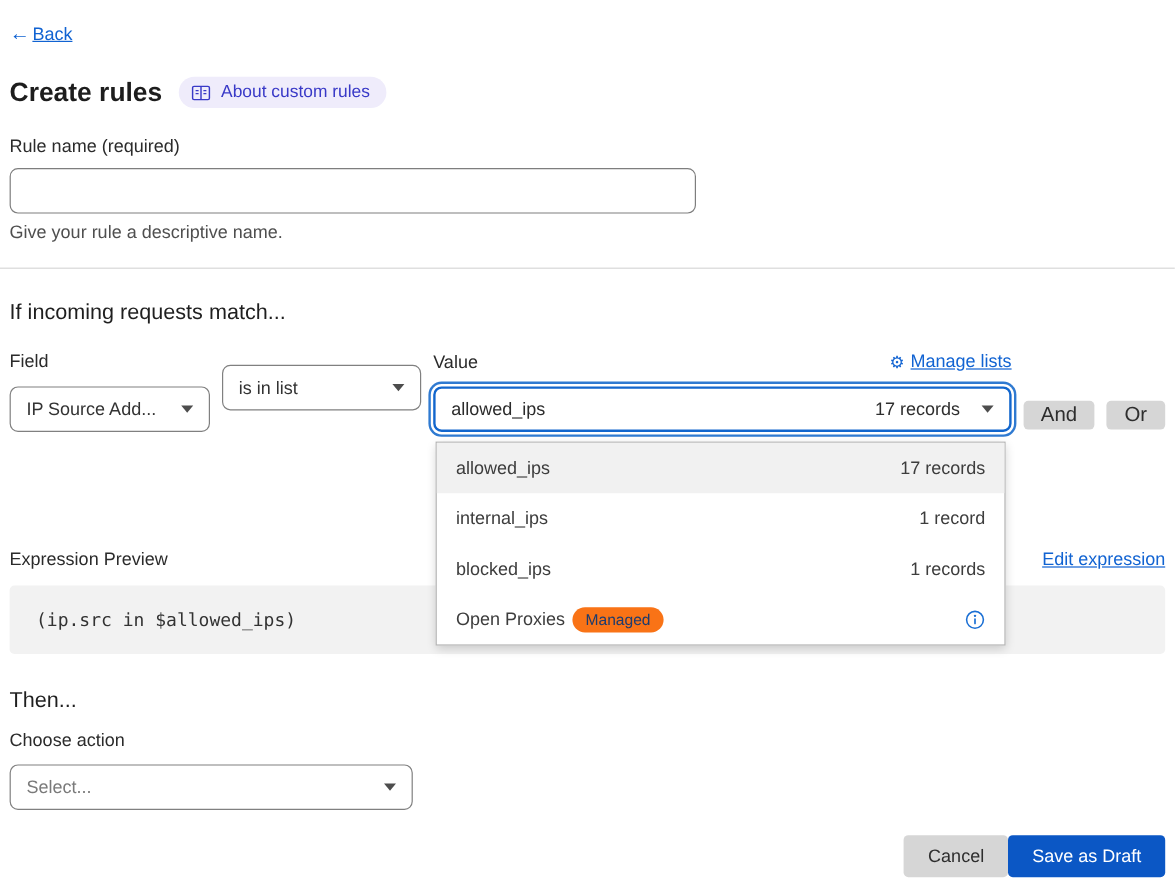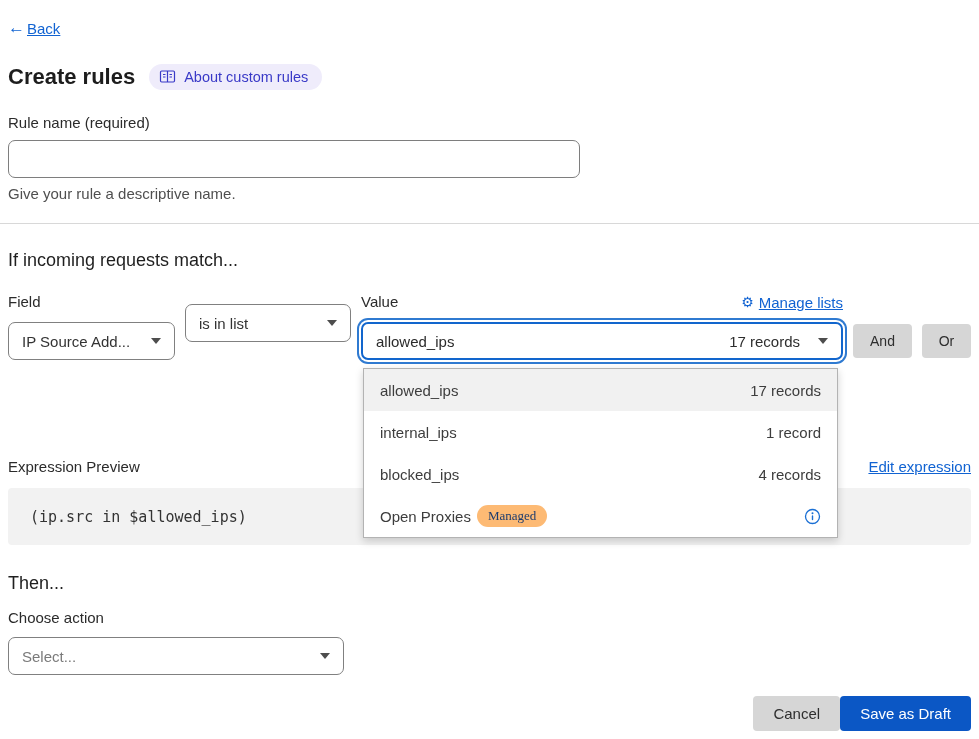--- a/index.html
+++ b/index.html
@@ -13,21 +13,21 @@
 
   
   .link { color:#1163d2; text-decoration:underline; cursor:pointer; font-size:15px; }
   .back-row { margin-top:2px; display:flex; align-items:center; gap:2px; }
   .back-arrow { color:#1163d2; font-size:17px; text-decoration:none; }
 
   
   .title-row { margin-top:26px; display:flex; align-items:center; gap:14px; }
   .page-title { font-size:22px; font-weight:bold; color:#1d1d1d; }
   .about-badge {
-    display:inline-flex; align-items:flex-start; gap:8px;
+    display:inline-flex; align-items:center; gap:8px;
     background:#efecfb; color:#3939c7; border-radius:14px;
     padding:5px 14px 5px 10px; font-size:14.5px; cursor:pointer;
   }
 
   
   .field-label { font-size:15px; color:#2b2b2b; }
   .rule-name-label { margin-top:24px; }
   .rule-name-input {
     margin-top:9px; width:572px; height:38px;
     border:1px solid #7e7e7e; border-radius:7px;
@@ -60,42 +60,42 @@
   .value-combo {
     margin-top:11px; height:38px; background:#fff;
     border:2px solid #1266cd; border-radius:7px;
     box-shadow:0 0 0 2px #ffffff, 0 0 0 4px #2f7ad1;
     display:flex; align-items:center; justify-content:space-between;
     padding:0 13px; font-size:15px; color:#2b2b2b; cursor:text;
   }
   .combo-right { display:flex; align-items:center; gap:10px; color:#2e2e2e; }
 
   .small-btn {
-    align-self:flex-end; margin-bottom:2px; height:34px;
+    align-self:flex-end; margin-bottom:2px; height:24px;
     background:#d6d6d6; color:#2e2e2e; border:none; border-radius:4px;
-    font-size:14px; font-family:"Liberation Sans", sans-serif; cursor:pointer;
+    font-size:17px; font-family:"Liberation Sans", sans-serif; cursor:pointer;
   }
   .btn-and { width:59px; }
   .btn-or { width:49px; }
 
   
   .dropdown-panel {
     position:absolute; top:calc(100% + 8px); left:2px; width:475px;
     background:#fff; border:1px solid #b3b3b3;
     box-shadow:0 3px 8px rgba(0,0,0,0.18); z-index:10;
   }
   .dd-row {
     height:42px; padding:0 16px; display:flex; align-items:center;
     justify-content:space-between; font-size:15px; color:#3d3d3d; cursor:pointer;
   }
   .dd-row.selected { background:#f1f1f1; }
   .dd-left { display:flex; align-items:center; gap:6px; }
   .managed-badge {
-    background:#fdba74; color:#1d3c6e; font-size:13px;
-    padding:3px 11px; border-radius:11px;font-family:Liberation Serif, serif;
+    background:#f97316; color:#1d3c6e; font-size:13px;
+    padding:3px 11px; border-radius:11px;
   }
   .info-icon { width:17px; height:17px; display:inline-block; cursor:pointer; }
 
   
   .expr-section { margin-top:98px; }
   .expr-label-row { display:flex; justify-content:space-between; align-items:baseline; }
   .expr-box {
     margin-top:13px; background:#f2f2f2; border-radius:4px; height:57px;
     display:flex; align-items:center; padding:0 22px;
     font-family:"DejaVu Sans Mono", monospace; font-size:15px; color:#333;
@@ -185,21 +185,21 @@
         <div class="dd-row selected">
           <span>allowed_ips</span>
           <span>17 records</span>
         </div>
         <div class="dd-row">
           <span>internal_ips</span>
           <span>1 record</span>
         </div>
         <div class="dd-row">
           <span>blocked_ips</span>
-          <span>4 records</span>
+          <span>1 records</span>
         </div>
         <div class="dd-row">
           <span class="dd-left">
             <span>Open Proxies</span>
             <span class="managed-badge">Managed</span>
           </span>
           <svg class="info-icon" viewBox="0 0 17 17">
             <circle cx="8.5" cy="8.5" r="7" fill="none" stroke="#1a6fd4" stroke-width="1.3"></circle>
             <circle cx="8.5" cy="5.2" r="1" fill="#1a6fd4"></circle>
             <rect x="7.8" y="7.2" width="1.4" height="5" rx="0.7" fill="#1a6fd4"></rect>

